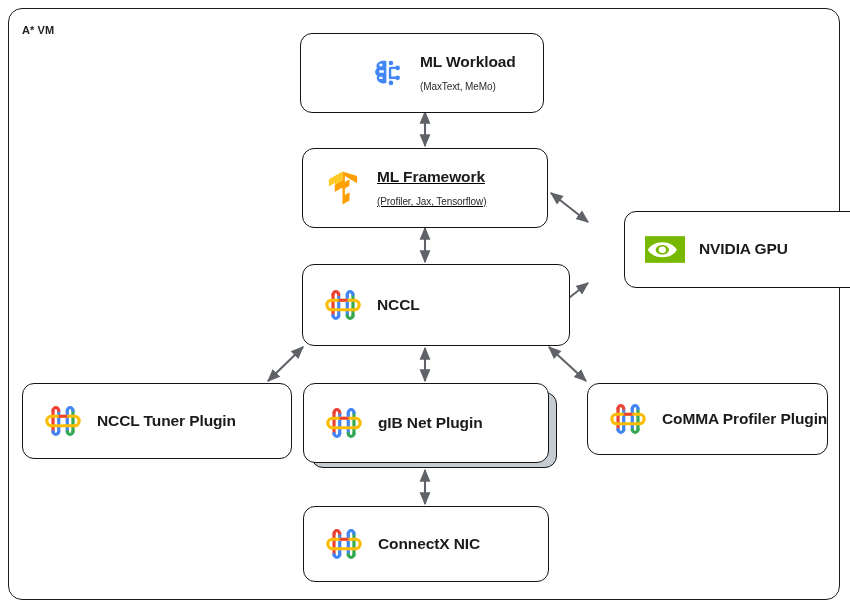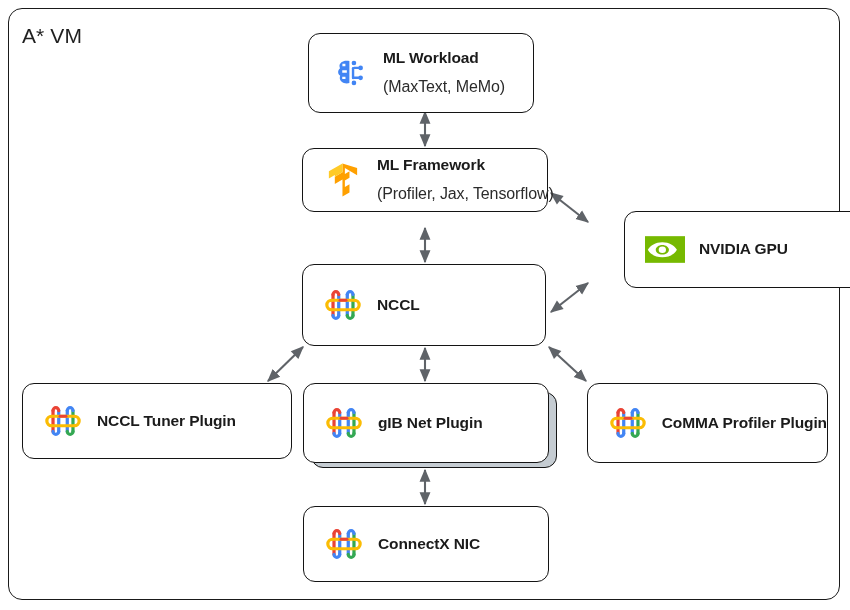--- a/index.html
+++ b/index.html
@@ -29,24 +29,25 @@
     height: 592px;
     box-sizing: border-box;
     border: 1.6px solid #1a1a1a;
     border-radius: 14px;
     background: #ffffff;
   }
   .vm-label {
     position: absolute;
     left: 22px;
     top: 24px;
-    font-size: 21px;
+    font-size: 11px;
     color: #1f1f1f;
     letter-spacing: 0.1px;
     white-space: nowrap;
+    font-weight: bold;
   }
 
   
   .node {
     position: absolute;
     box-sizing: border-box;
     background: #ffffff;
     border: 1.9px solid #141414;
     border-radius: 12px;
     display: flex;
@@ -70,21 +71,21 @@
     line-height: 1.22;
   }
   .node .title {
     font-size: 15.5px;
     font-weight: bold;
     color: #1b1b1b;
     white-space: nowrap;
     letter-spacing: -0.1px;
   }
   .node .subtitle {
-    font-size: 16px;
+    font-size: 10px;
     font-weight: normal;
     color: #2b2b2b;
     white-space: nowrap;
     letter-spacing: -0.1px;
     margin-top: 9px;
   }
 
   
   .stack-shadow {
     position: absolute;
@@ -138,21 +139,21 @@
 
     <line x1="303" y1="347" x2="268" y2="381" marker-start="url(#ah-start)" marker-end="url(#ah)"></line>
 
     <line x1="425" y1="348" x2="425" y2="381" marker-start="url(#ah-start)" marker-end="url(#ah)"></line>
 
     <line x1="549" y1="347" x2="586" y2="381" marker-start="url(#ah-start)" marker-end="url(#ah)"></line>
 
     <line x1="425" y1="470" x2="425" y2="504" marker-start="url(#ah-start)" marker-end="url(#ah)"></line>
   </svg>
 
-  <div class="node" style="left:308px; top:33px; width:226px; height:80px;">
+  <div class="node" style="left:300px; top:33px; width:244px; height:80px;padding-left:45px;">
     <span class="icon-slot">
       <svg width="36" height="36" viewBox="0 0 48 48" aria-hidden="true">
         <g fill="#4285f4">
           <path d="M20.5 7.5c-5.2 0-9.2 3.3-9.2 7.2 0 1.1.3 2.1.8 3-1.6 1.2-2.6 3-2.6 5 0 2.1 1.1 3.9 2.8 5.1-.4.9-.6 1.8-.6 2.8 0 4 4 7.3 9.2 7.3 1.3 0 2.5-.2 3.6-.6V8.1c-1.1-.4-2.4-.6-3.6-.6zm-1.3 4.3v3.1h-4v-3.1h4zm-4.2 8.6h6.1v3.1h-6.1v-3.1zm0 8.5h4.3v3.1h-4.3v-3.1z"></path>
           <circle cx="30.6" cy="10.6" r="3.1"></circle>
           <circle cx="39.5" cy="17.2" r="3.1"></circle>
           <circle cx="39.5" cy="30.4" r="3.1"></circle>
           <circle cx="30.6" cy="37.2" r="3.1"></circle>
           <rect x="27.8" y="16" width="3.2" height="16.2" rx="1.6"></rect>
           <rect x="29.4" y="15.6" width="9" height="3.2" rx="1.6"></rect>
@@ -161,34 +162,34 @@
           <rect x="28.2" y="34.8" width="3.2" height="4" rx="1.6"></rect>
         </g>
       </svg>
     </span>
     <span class="labels">
       <span class="title">ML Workload</span>
       <span class="subtitle">(MaxText, MeMo)</span>
     </span>
   </div>
 
-  <div class="node" style="left:302px; top:148px; width:246px; height:64px;">
+  <div class="node" style="left:302px; top:148px; width:246px; height:80px;text-decoration:underline;">
     <span class="icon-slot">
       <svg width="34" height="36" viewBox="0 0 36 40" aria-hidden="true">
         <polygon fill="#ffa000" points="17.4,1.6 17.4,11.4 8.9,16.4 8.9,24.4 17.4,19.4 17.4,38.4 25.2,33.8 25.2,24.8 20.1,27.8 20.1,20.5 25.2,17.6 25.2,10.4 20.1,13.4 20.1,6.6 33.7,14.6 33.7,6.6"></polygon>
         <polygon fill="#ffca28" points="17.4,1.6 2.3,10.3 2.3,18.3 8.9,14.5 8.9,16.4 17.4,11.4"></polygon>
       </svg>
     </span>
     <span class="labels">
       <span class="title">ML Framework</span>
       <span class="subtitle">(Profiler, Jax, Tensorflow)</span>
     </span>
   </div>
 
-  <div class="node" style="left:302px; top:264px; width:244px; height:82px;">
+  <div class="node" style="left:302px; top:264px; width:268px; height:82px;">
     <span class="icon-slot">
       <svg width="38" height="38" viewBox="0 0 40 40" aria-hidden="true">
         <g fill="none" stroke-width="3.4" stroke-linecap="round">
           <path d="M9.5 9 v22" stroke="#ea4335"></path>
           <path d="M15.5 9 v22" stroke="#4285f4"></path>
           <path d="M9.5 9 a3 3 0 0 1 6 0" stroke="#ea4335"></path>
           <path d="M9.5 31 a3 3 0 0 0 6 0" stroke="#4285f4"></path>
           <path d="M24.5 9 v22" stroke="#4285f4"></path>
           <path d="M30.5 9 v22" stroke="#34a853"></path>
           <path d="M24.5 9 a3 3 0 0 1 6 0" stroke="#4285f4"></path>
@@ -263,21 +264,21 @@
           <path d="M32 15 a3 3 0 0 1 0 10" stroke="#fbbc04"></path>
           <path d="M17 15 h6" stroke="#ea4335"></path>
         </g>
       </svg>
     </span>
     <span class="labels">
       <span class="title">gIB Net Plugin</span>
     </span>
   </div>
 
-  <div class="node" style="left:587px; top:383px; width:241px; height:80px;justify-content:flex-end;">
+  <div class="node" style="left:587px; top:383px; width:241px; height:72px;">
     <span class="icon-slot">
       <svg width="38" height="38" viewBox="0 0 40 40" aria-hidden="true">
         <g fill="none" stroke-width="3.4" stroke-linecap="round">
           <path d="M9.5 9 v22" stroke="#ea4335"></path>
           <path d="M15.5 9 v22" stroke="#4285f4"></path>
           <path d="M9.5 9 a3 3 0 0 1 6 0" stroke="#ea4335"></path>
           <path d="M9.5 31 a3 3 0 0 0 6 0" stroke="#4285f4"></path>
           <path d="M24.5 9 v22" stroke="#4285f4"></path>
           <path d="M30.5 9 v22" stroke="#34a853"></path>
           <path d="M24.5 9 a3 3 0 0 1 6 0" stroke="#4285f4"></path>

